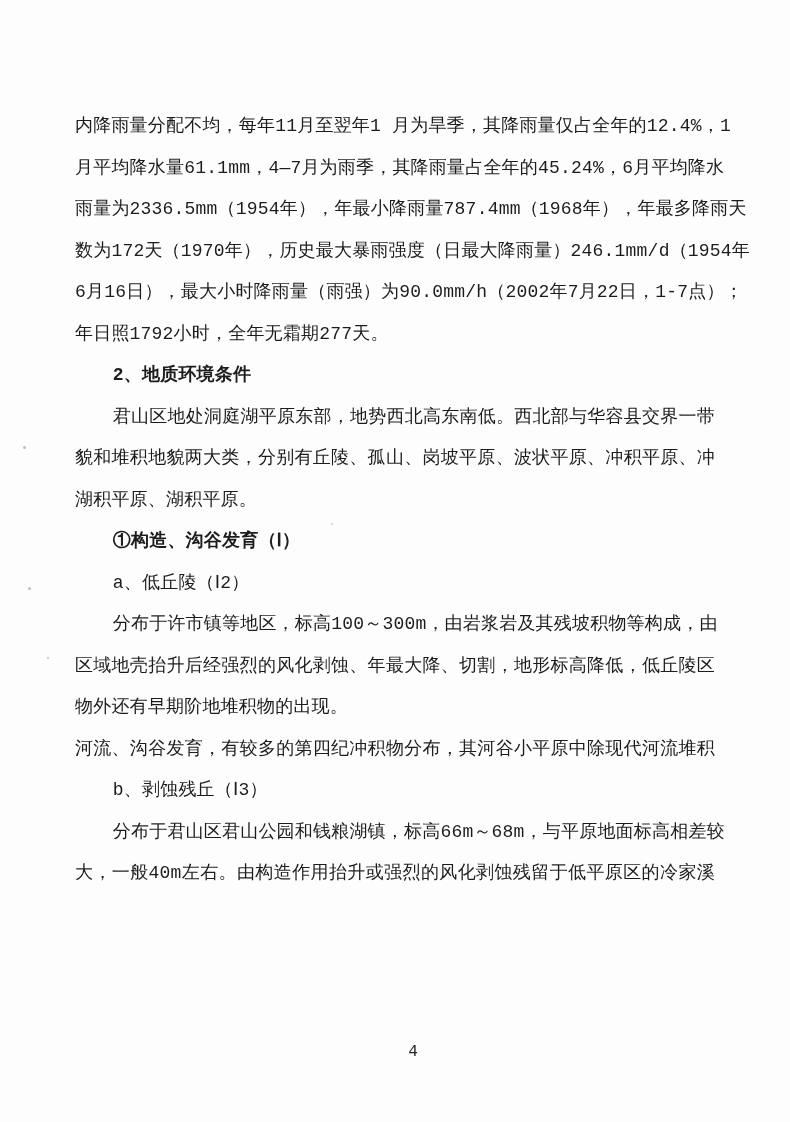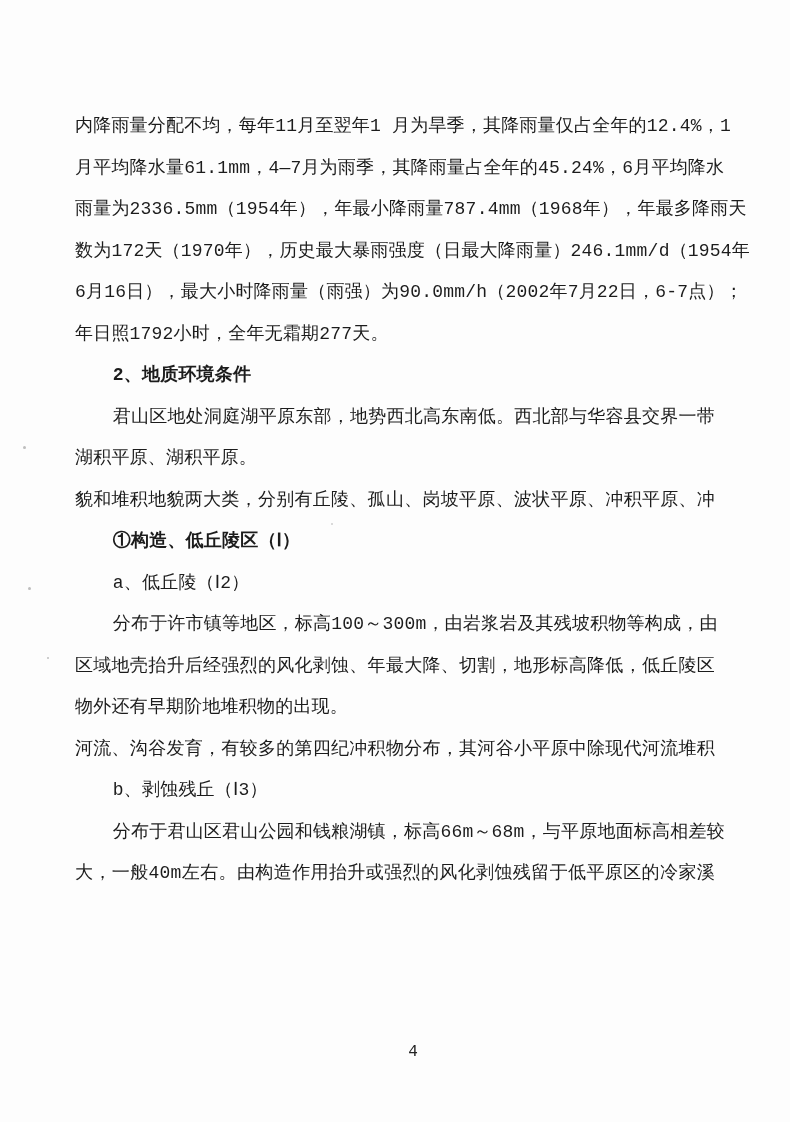--- a/index.html
+++ b/index.html
@@ -68,33 +68,33 @@
 </head>
 <body>
 
 <div class="page">
   <div class="content">
       <div class="block">
         <div class="line">内降雨量分配不均，每年11月至翌年1 月为旱季，其降雨量仅占全年的12.4%，1</div>
         <div class="line">月平均降水量61.1mm，4—7月为雨季，其降雨量占全年的45.24%，6月平均降水</div>
         <div class="line">雨量为2336.5mm（1954年），年最小降雨量787.4mm（1968年），年最多降雨天</div>
         <div class="line">数为172天（1970年），历史最大暴雨强度（日最大降雨量）246.1mm/d（1954年</div>
-        <div class="line">6月16日），最大小时降雨量（雨强）为90.0mm/h（2002年7月22日，6-7点）；</div>
+        <div class="line">6月16日），最大小时降雨量（雨强）为90.0mm/h（2002年7月22日，1-7点）；</div>
         <div class="line last">年日照1792小时，全年无霜期277天。</div>
       </div>
       <div class="block bold">
         <div class="line last indent">2、地质环境条件</div>
       </div>
       <div class="block">
         <div class="line indent">君山区地处洞庭湖平原东部，地势西北高东南低。西北部与华容县交界一带</div>
+        <div class="line">貌和堆积地貌两大类，分别有丘陵、孤山、岗坡平原、波状平原、冲积平原、冲</div>
         <div class="line last">湖积平原、湖积平原。</div>
-        <div class="line">貌和堆积地貌两大类，分别有丘陵、孤山、岗坡平原、波状平原、冲积平原、冲</div>
       </div>
       <div class="block bold">
-        <div class="line last indent">①构造、低丘陵区（Ⅰ）</div>
+        <div class="line last indent">①构造、沟谷发育（Ⅰ）</div>
       </div>
       <div class="block">
         <div class="line last indent">a、低丘陵（Ⅰ2）</div>
       </div>
       <div class="block">
         <div class="line indent">分布于许市镇等地区，标高100～300m，由岩浆岩及其残坡积物等构成，由</div>
         <div class="line">区域地壳抬升后经强烈的风化剥蚀、年最大降、切割，地形标高降低，低丘陵区</div>
         <div class="line last">物外还有早期阶地堆积物的出现。</div>
         <div class="line">河流、沟谷发育，有较多的第四纪冲积物分布，其河谷小平原中除现代河流堆积</div>
       </div>

